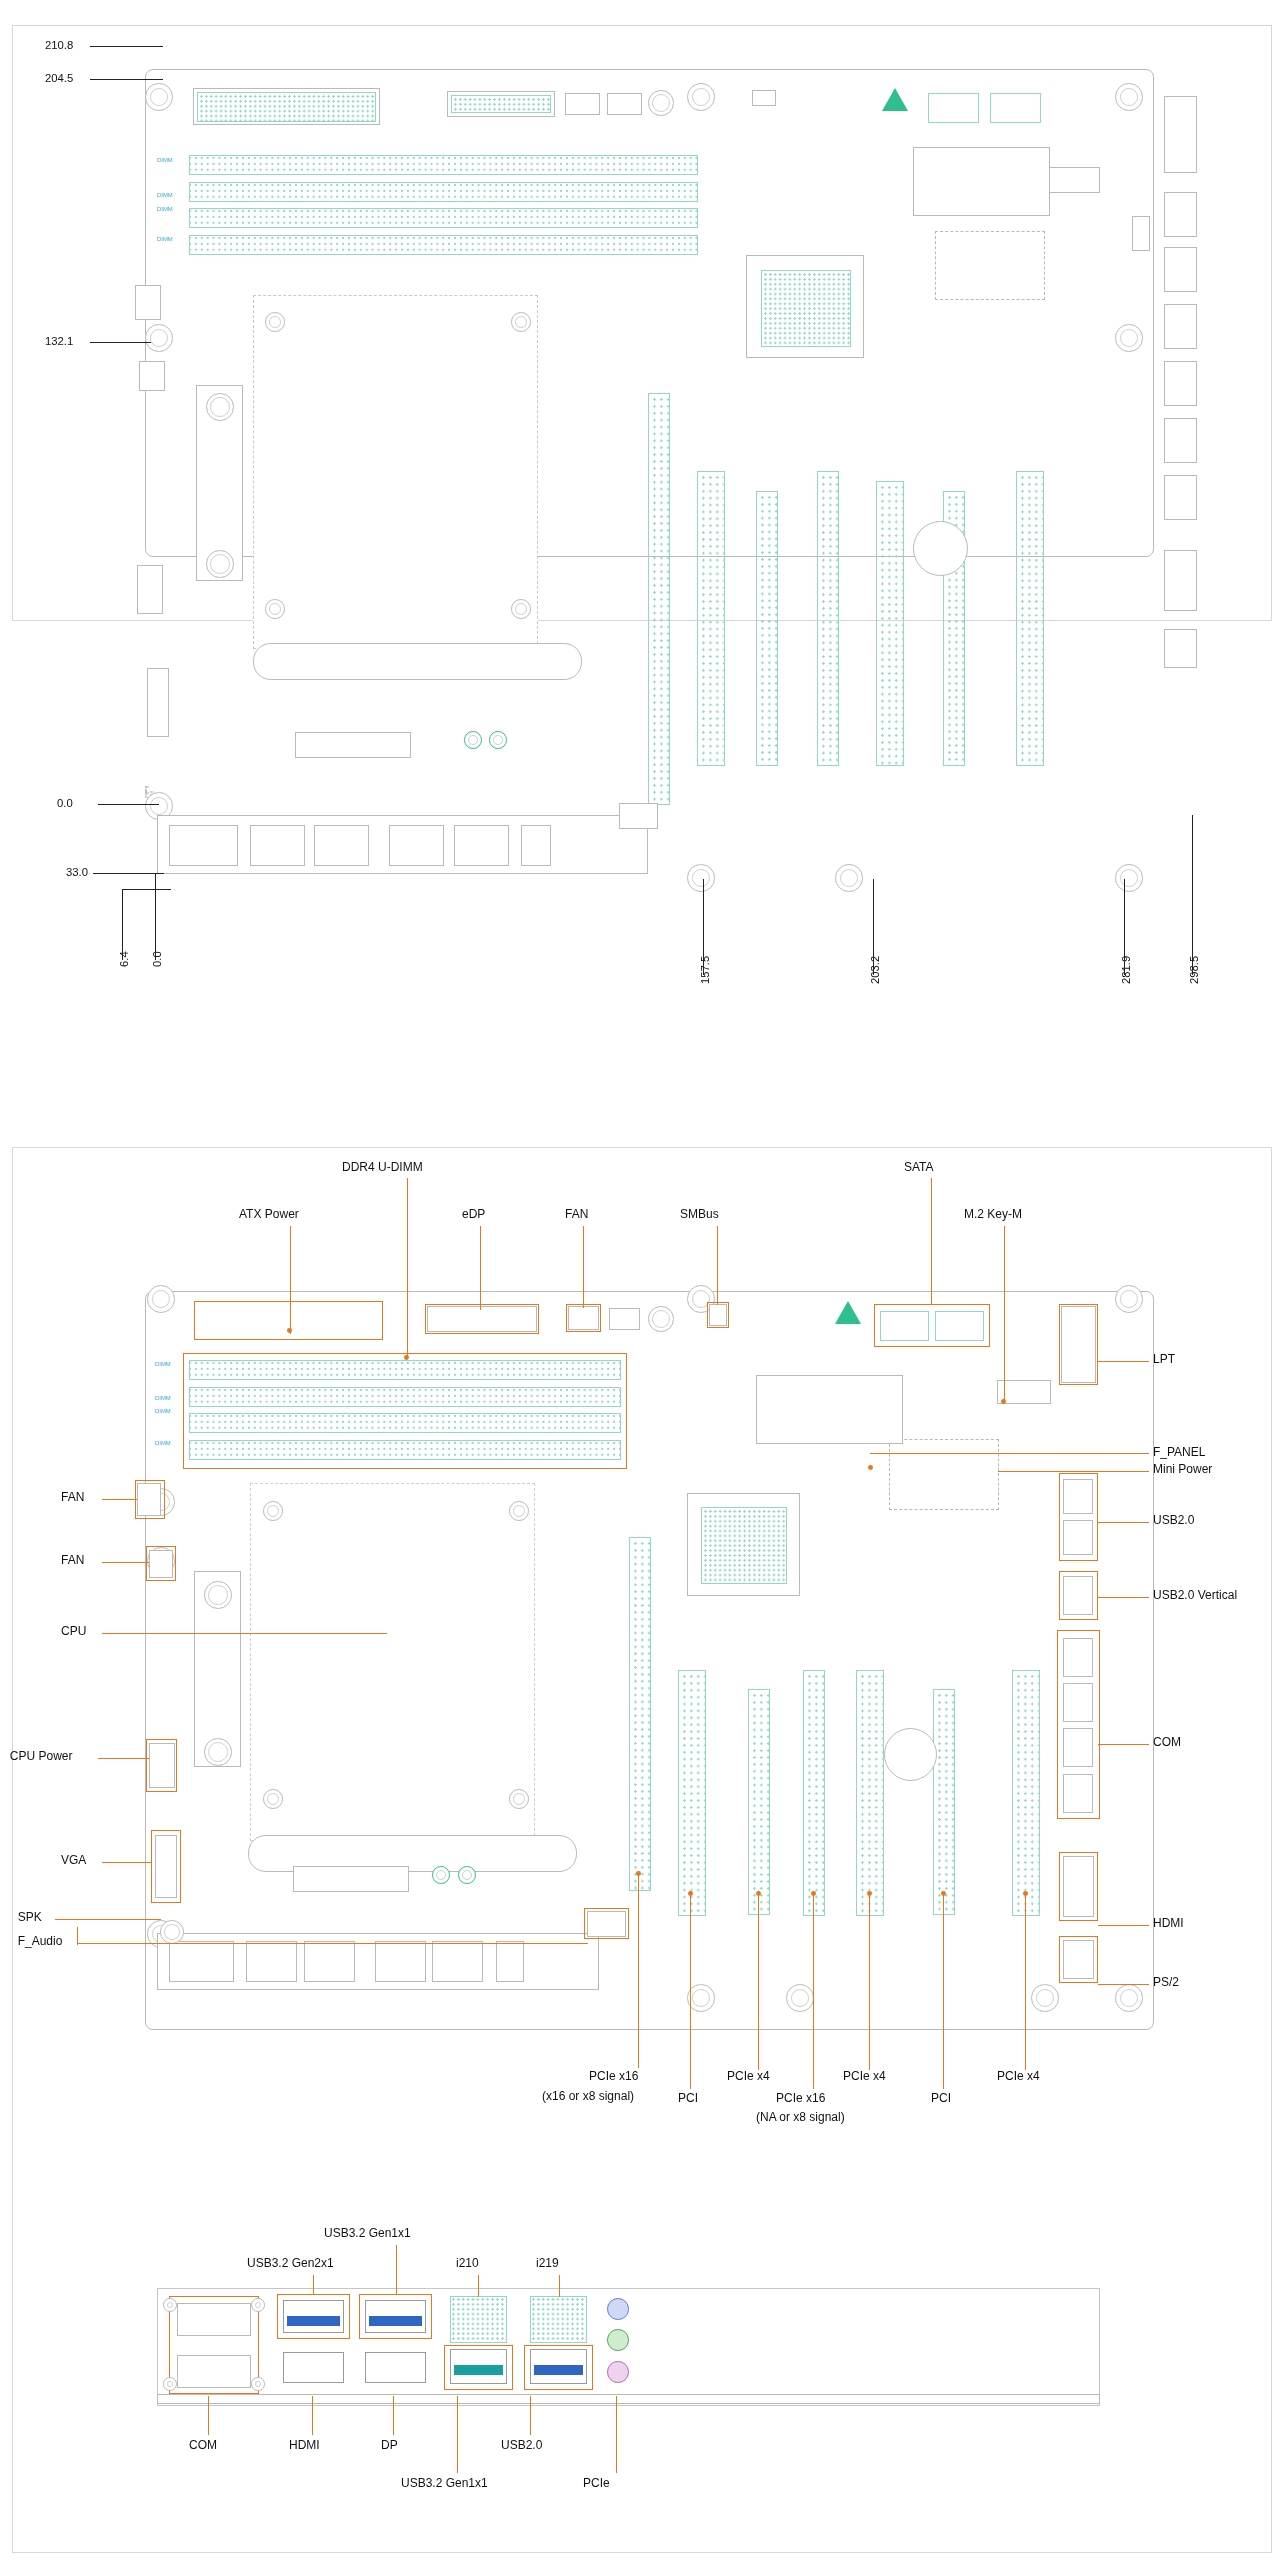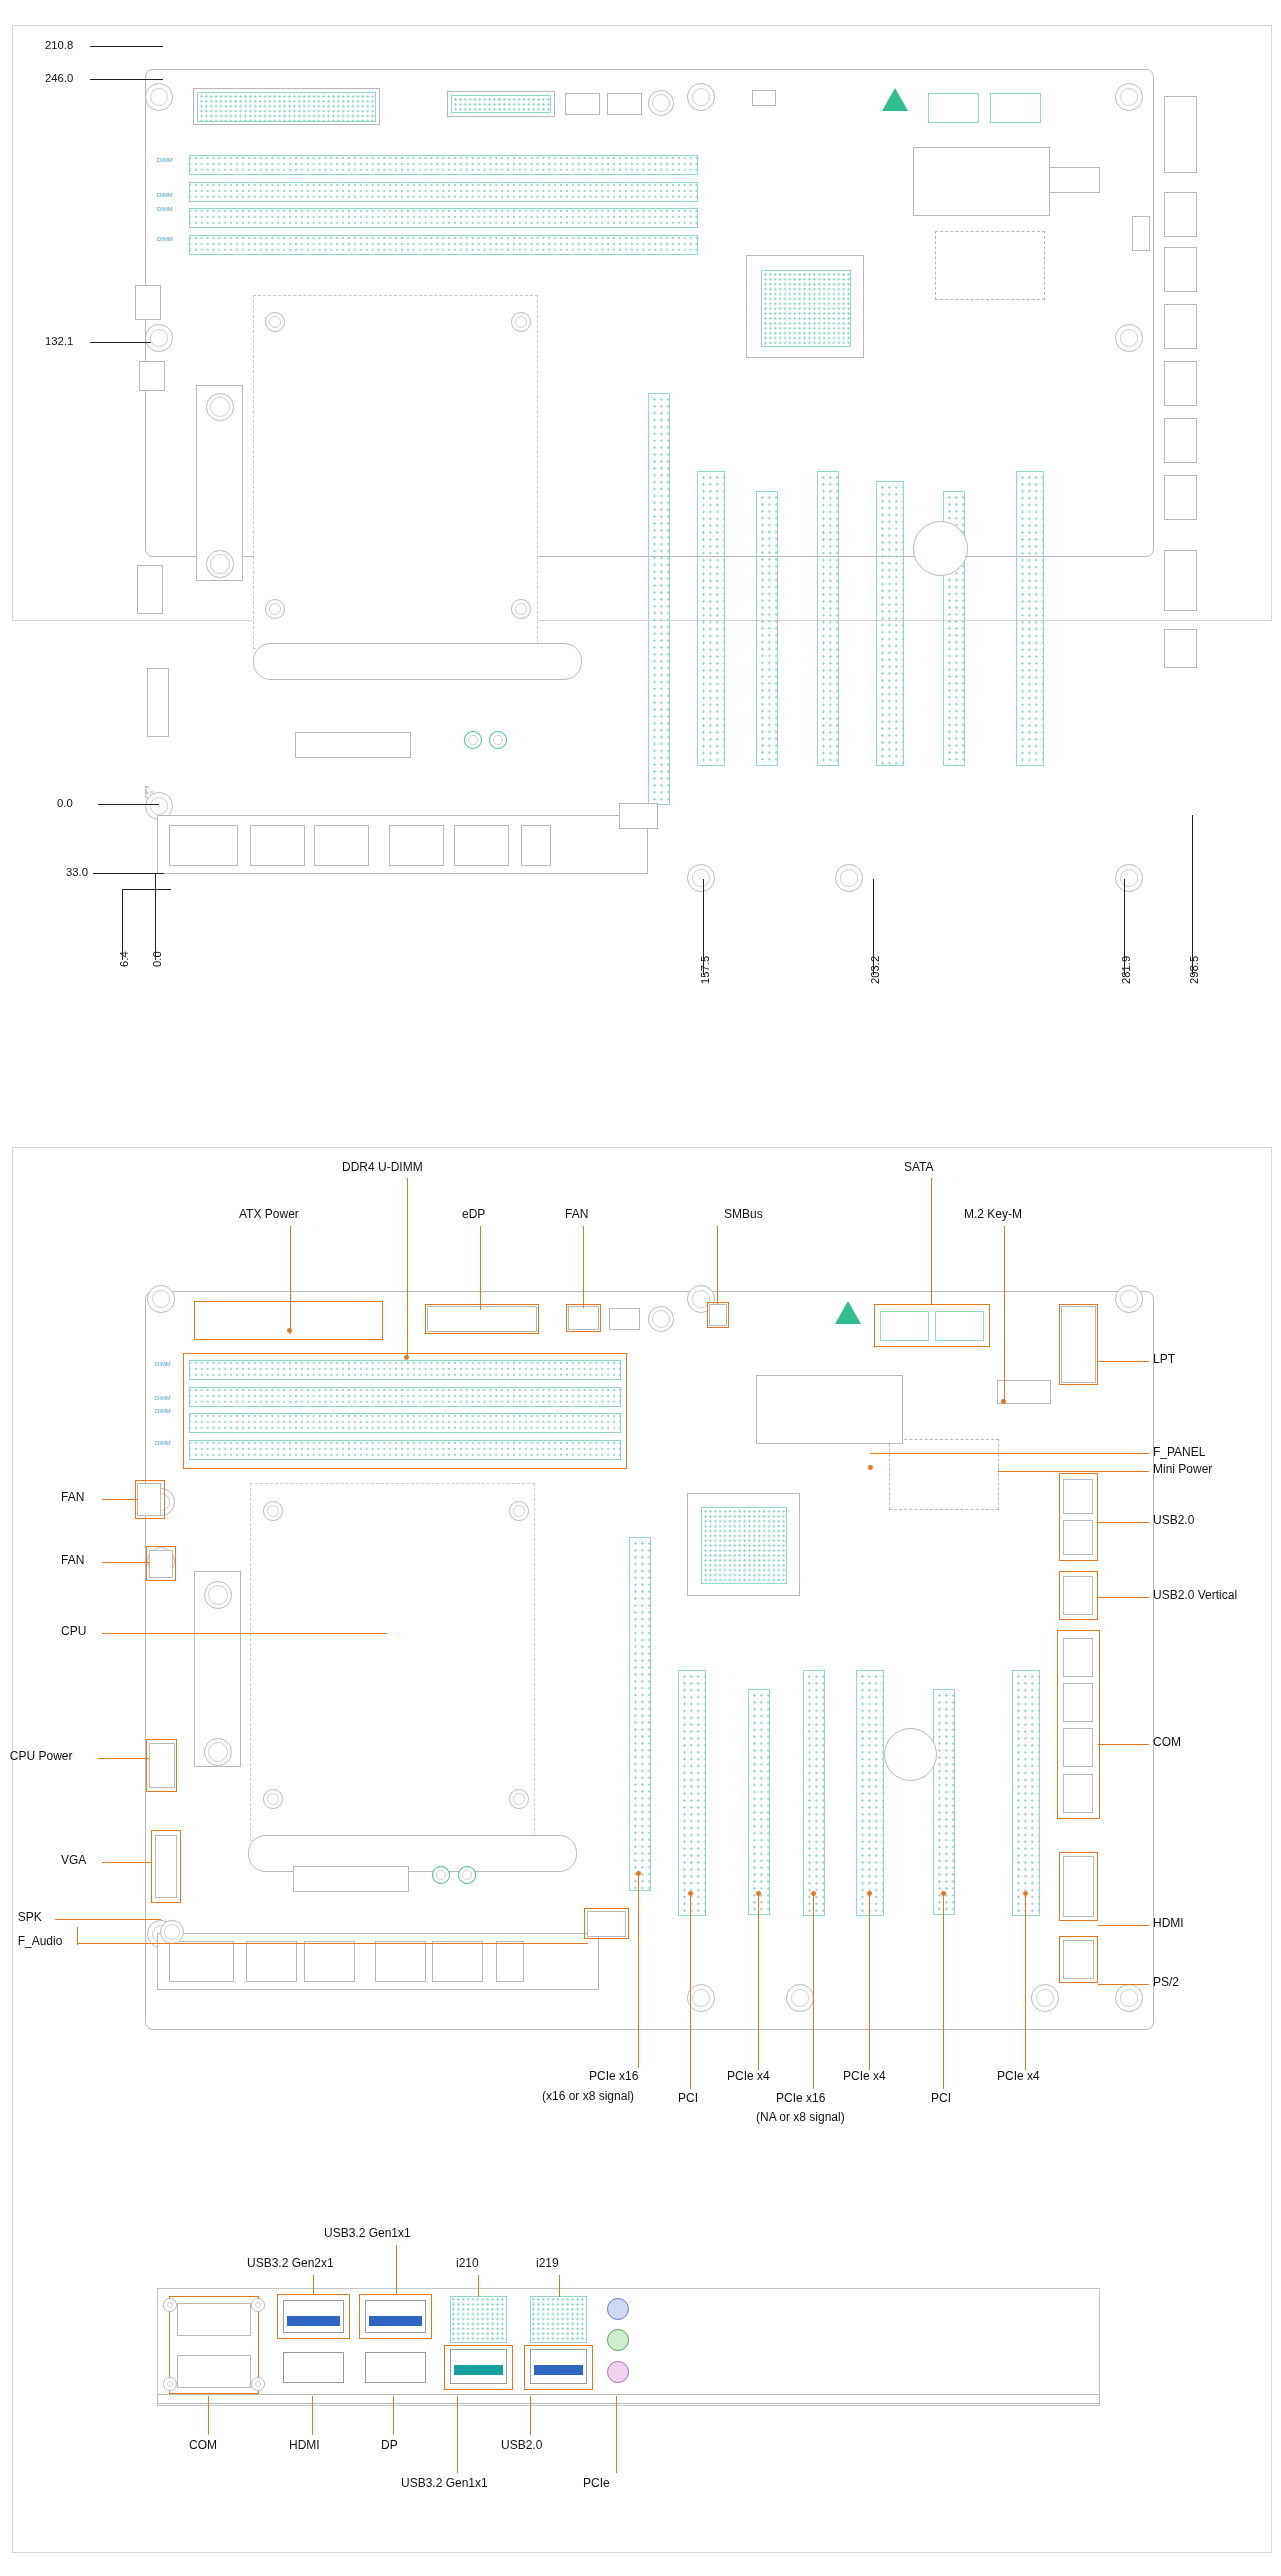--- a/index.html
+++ b/index.html
@@ -205,21 +205,21 @@
   <div class="part" style="left:454px;top:825px;width:55px;height:41px;"></div>
   <div class="part" style="left:521px;top:825px;width:29.5px;height:41px;"></div>
   <div class="part" style="left:619px;top:803px;width:39px;height:25.5px;"></div>
 
   <div class="part" style="left:295px;top:732px;width:116px;height:25.5px;"></div>
   <div class="part" style="left:432px;top:732px;width:19.6px;height:21.6px;border:none;"></div>
   <div class="hole small" style="left:464px;top:731px;width:17.7px;height:17.7px;border-color:#2fbf8f;"></div>
   <div class="hole small" style="left:489px;top:731px;width:17.7px;height:17.7px;border-color:#2fbf8f;"></div>
 
   <div class="dimtxt" style="left:45px;top:39px;">210.8</div>
-  <div class="dimtxt" style="left:45px;top:72px;">246.0</div>
+  <div class="dimtxt" style="left:45px;top:72px;">204.5</div>
   <div class="dimtxt" style="left:45px;top:335px;">132.1</div>
   <div class="dimtxt" style="left:57px;top:797px;">0.0</div>
   <div class="dimtxt" style="left:66px;top:866px;">33.0</div>
 
   <div class="ln lnh" style="left:90px;top:46px;width:73px;"></div>
   <div class="ln lnh" style="left:90px;top:79px;width:73px;"></div>
   <div class="ln lnh" style="left:90px;top:342px;width:61px;"></div>
   <div class="ln lnh" style="left:98px;top:804px;width:61px;"></div>
   <div class="ln lnh" style="left:93px;top:873px;width:71px;"></div>
 
@@ -370,21 +370,21 @@
   <div class="ctxt c" style="left:239px;top:1208px;">ATX Power</div>
   <div class="oln olnv" style="left:290px;top:1226px;height:108px;"></div>
   <div class="odot" style="left:287px;top:1328px;"></div>
 
   <div class="ctxt c" style="left:462px;top:1208px;">eDP</div>
   <div class="oln olnv" style="left:480px;top:1226px;height:84px;"></div>
 
   <div class="ctxt c" style="left:565px;top:1208px;">FAN</div>
   <div class="oln olnv" style="left:583px;top:1226px;height:82px;"></div>
 
-  <div class="ctxt c" style="left:680px;top:1208px;margin-left:44px;">SMBus</div>
+  <div class="ctxt c" style="left:680px;top:1208px;">SMBus</div>
   <div class="oln olnv" style="left:717px;top:1226px;height:79px;"></div>
 
   <div class="ctxt c" style="left:904px;top:1161px;">SATA</div>
   <div class="oln olnv" style="left:931px;top:1178px;height:126px;"></div>
 
   <div class="ctxt c" style="left:964px;top:1208px;">M.2 Key-M</div>
   <div class="oln olnv" style="left:1004px;top:1226px;height:177px;"></div>
   <div class="odot" style="left:1001px;top:1399px;"></div>
 
   <div class="ctxt" style="left:61px;top:1491px;">FAN</div>

